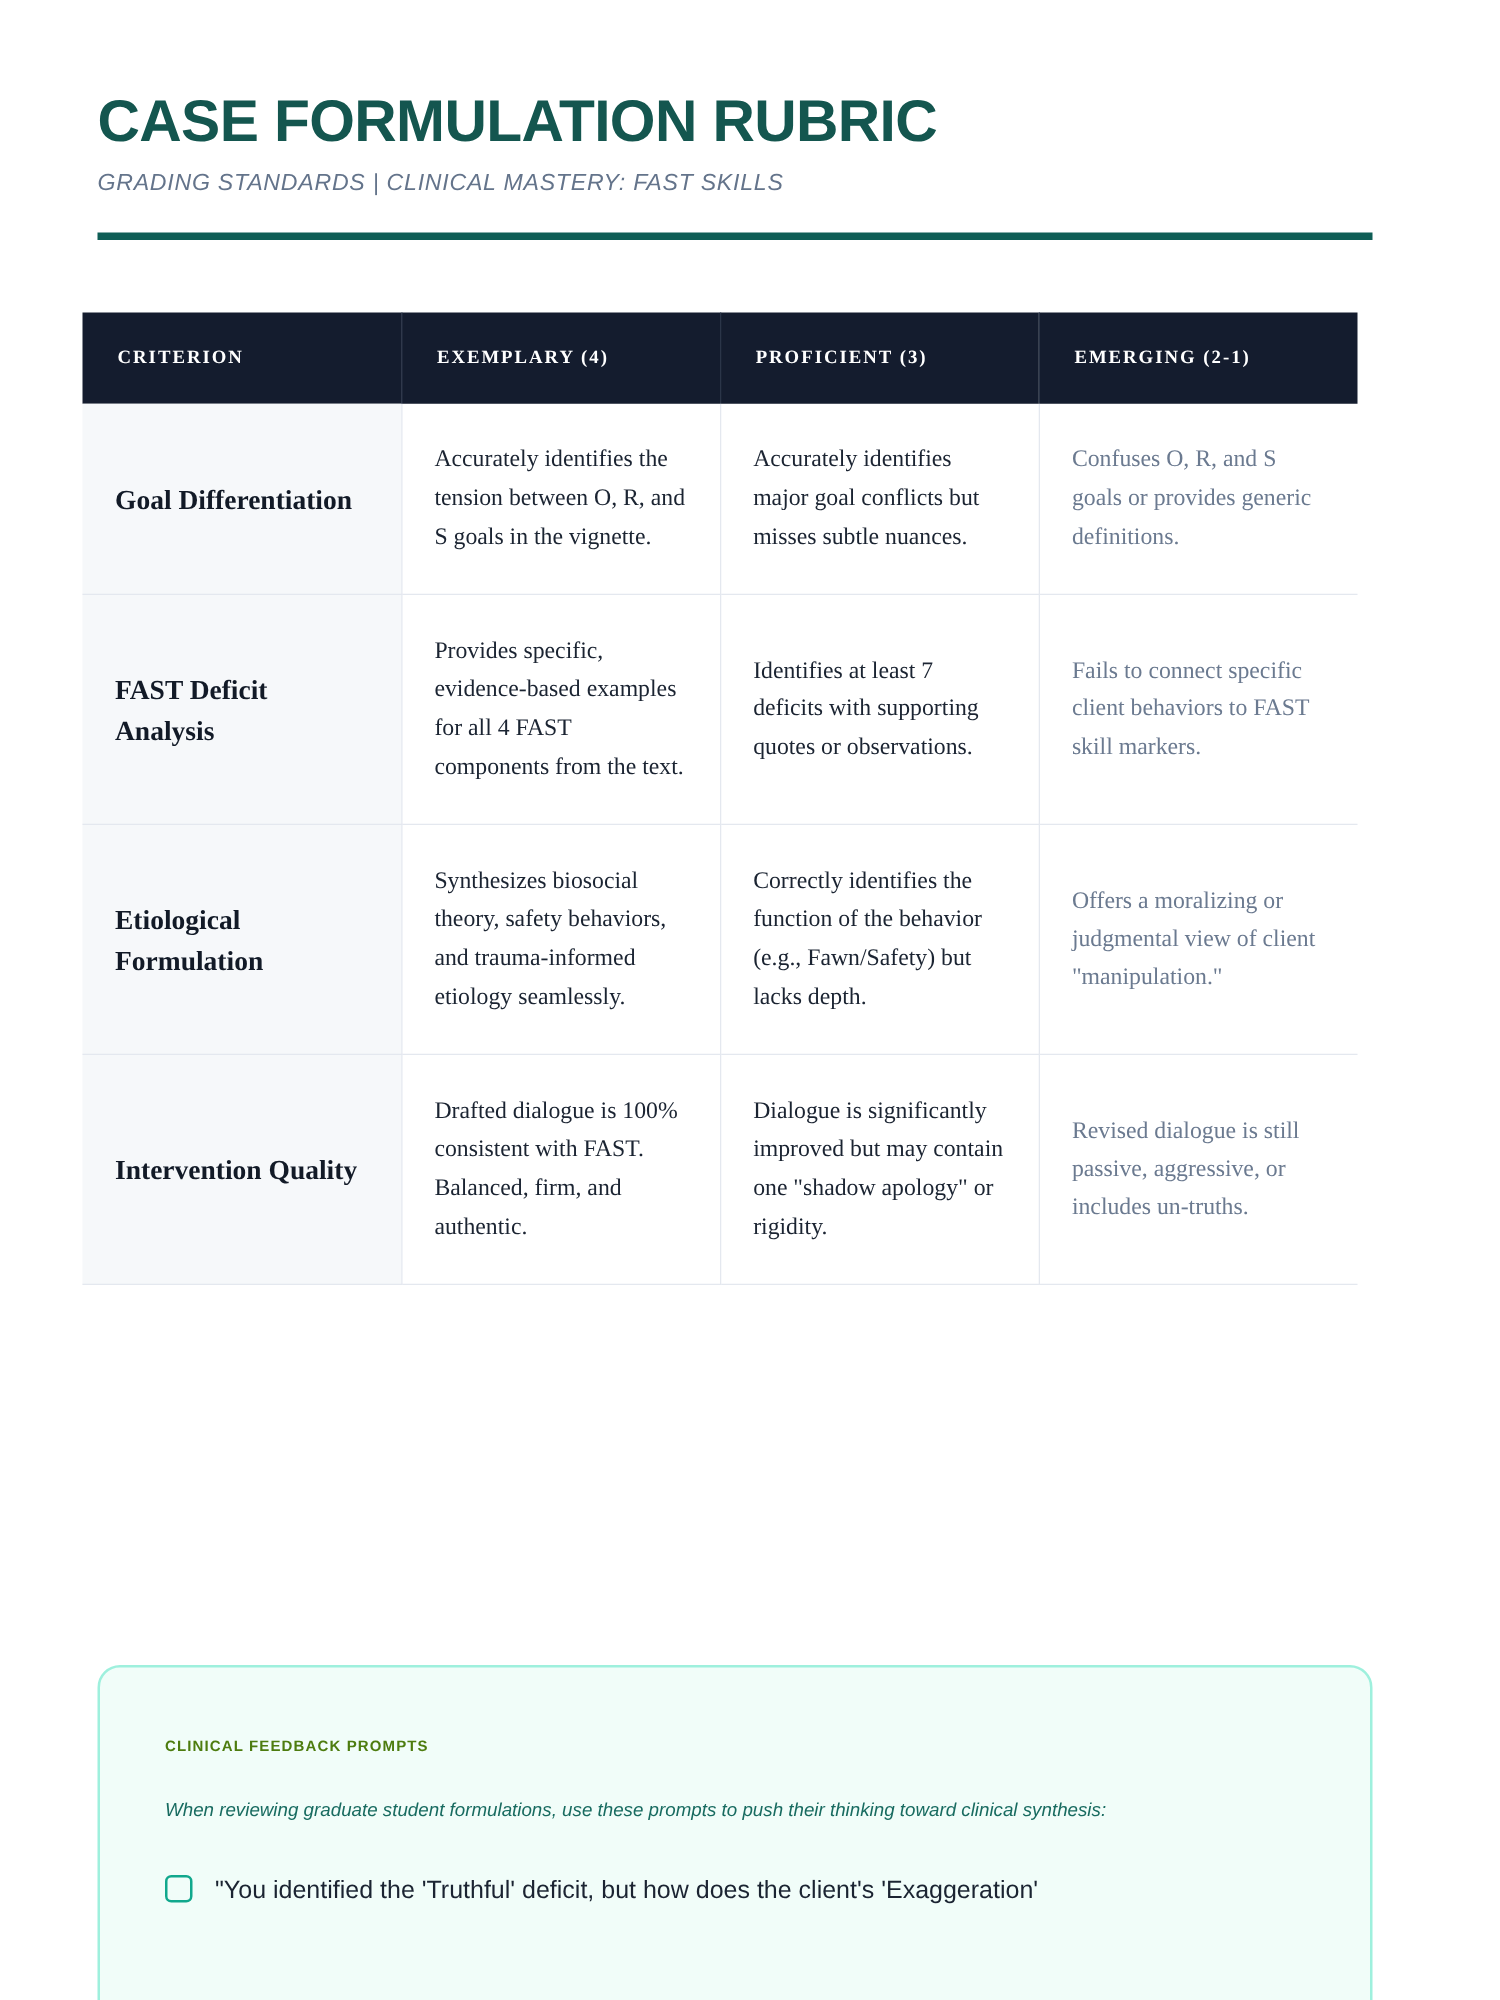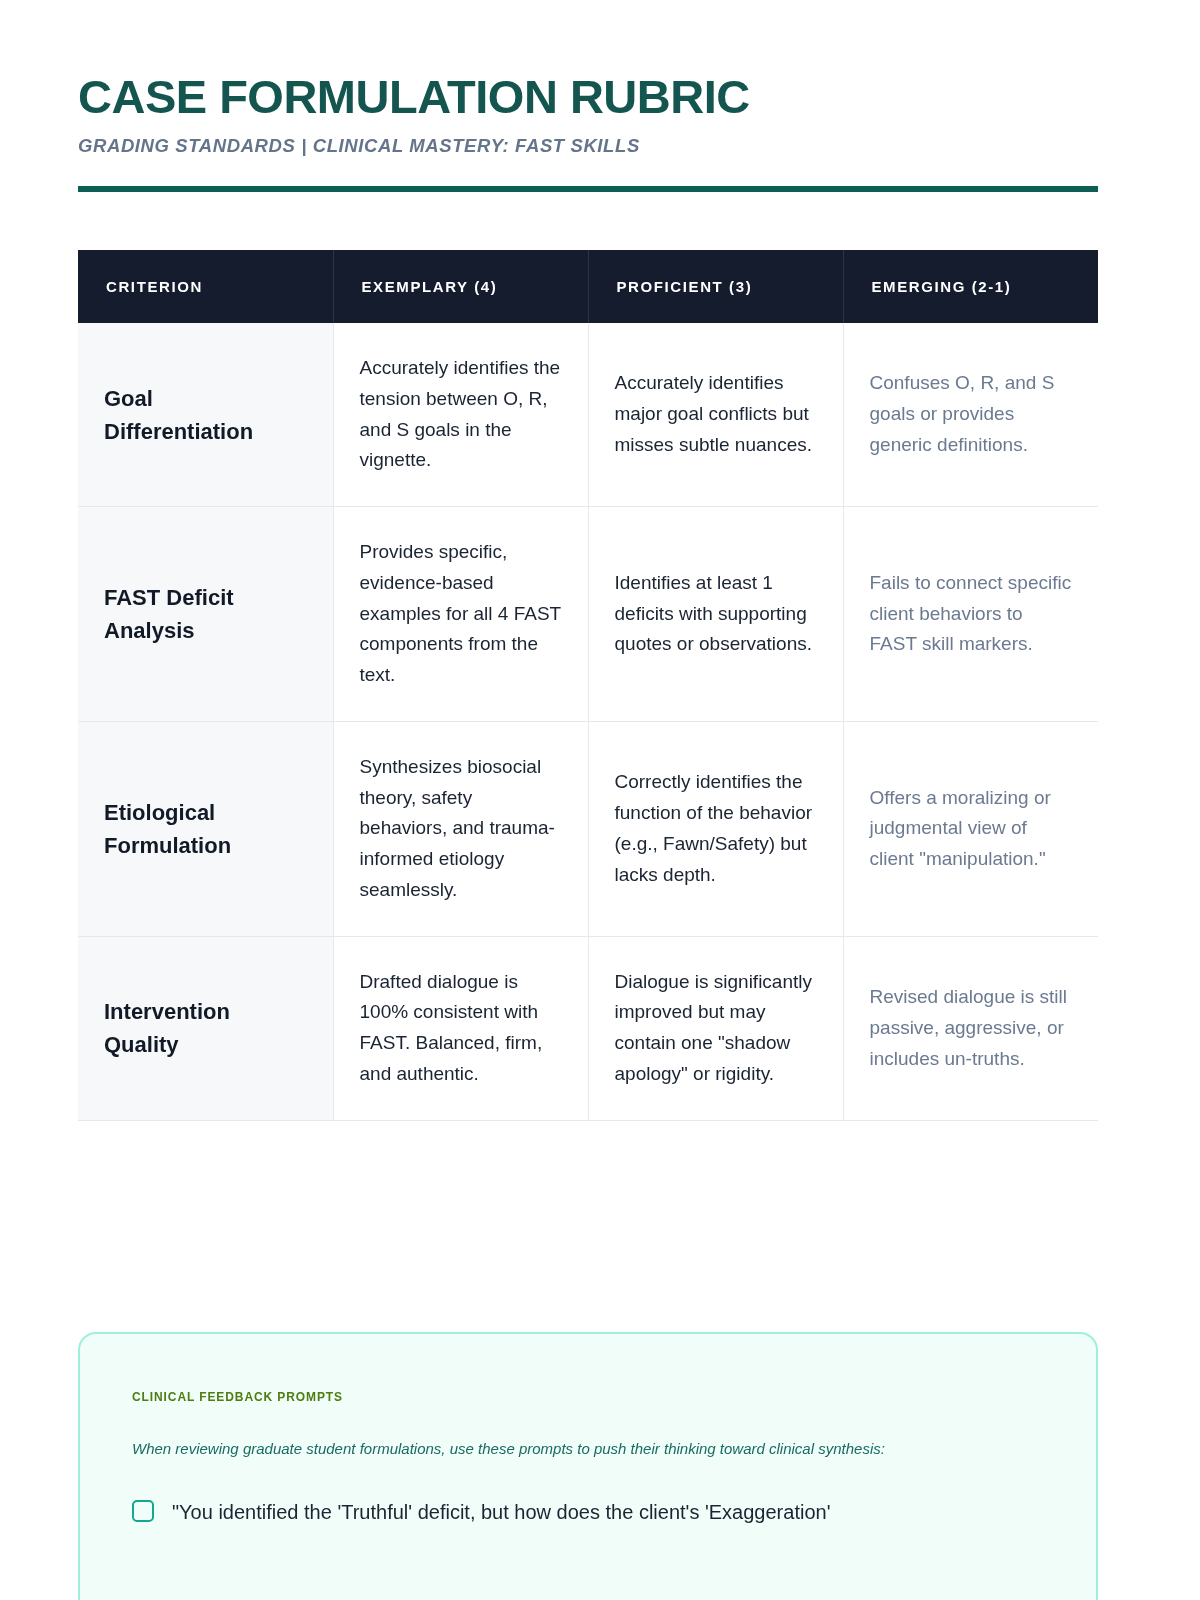--- a/index.html
+++ b/index.html
@@ -35,44 +35,45 @@
     letter-spacing: -0.5px;
     color: #14564f;
     line-height: 1.05;
     text-transform: uppercase;
     white-space: nowrap;
   }
 
   .doc-subtitle {
     margin-top: 14px;
     font-size: 18.5px;
-    font-weight: 700;
+    font-weight: 400;
     font-style: italic;
     letter-spacing: 0.6px;
     color: #64748b;
     text-transform: uppercase;
   }
 
   .rule {
     position: absolute;
     left: 78px;
     top: 186px;
     width: 1020px;
     height: 6px;
     background: #0f5e56;
   }
 
   
   .rubric {
     position: absolute;
-    left: 78px;
+    left: 66px;
     top: 250px;
     width: 1020px;
     border-collapse: collapse;
     table-layout: fixed;
+    font-family: Liberation Serif, serif;
   }
 
   .rubric col.c1 { width: 255px; }
   .rubric col.c2 { width: 255px; }
   .rubric col.c3 { width: 255px; }
   .rubric col.c4 { width: 255px; }
 
   .rubric thead th {
     background: #141c2e;
     color: #ffffff;
@@ -197,21 +198,21 @@
     <tbody>
       <tr>
         <td class="criterion">Goal Differentiation</td>
         <td>Accurately identifies the tension between O, R, and S goals in the vignette.</td>
         <td>Accurately identifies major goal conflicts but misses subtle nuances.</td>
         <td class="emerging">Confuses O, R, and S goals or provides generic definitions.</td>
       </tr>
       <tr>
         <td class="criterion">FAST Deficit Analysis</td>
         <td>Provides specific, evidence-based examples for all 4 FAST components from the text.</td>
-        <td>Identifies at least 1 deficits with supporting quotes or observations.</td>
+        <td>Identifies at least 7 deficits with supporting quotes or observations.</td>
         <td class="emerging">Fails to connect specific client behaviors to FAST skill markers.</td>
       </tr>
       <tr>
         <td class="criterion">Etiological Formulation</td>
         <td>Synthesizes biosocial theory, safety behaviors, and trauma-informed etiology seamlessly.</td>
         <td>Correctly identifies the function of the behavior (e.g., Fawn/Safety) but lacks depth.</td>
         <td class="emerging">Offers a moralizing or judgmental view of client "manipulation."</td>
       </tr>
       <tr>
         <td class="criterion">Intervention Quality</td>

